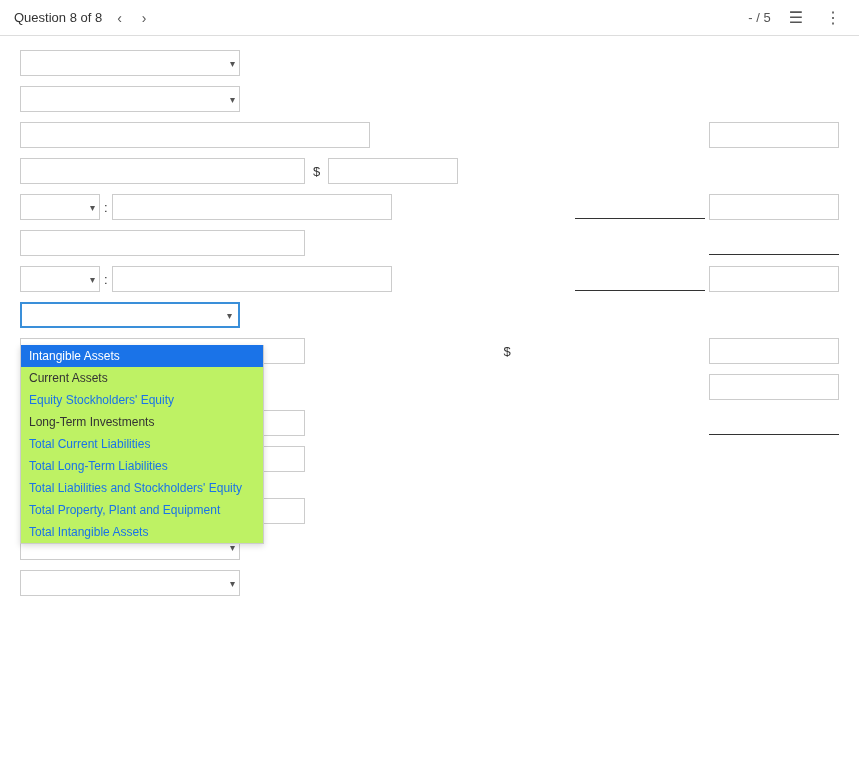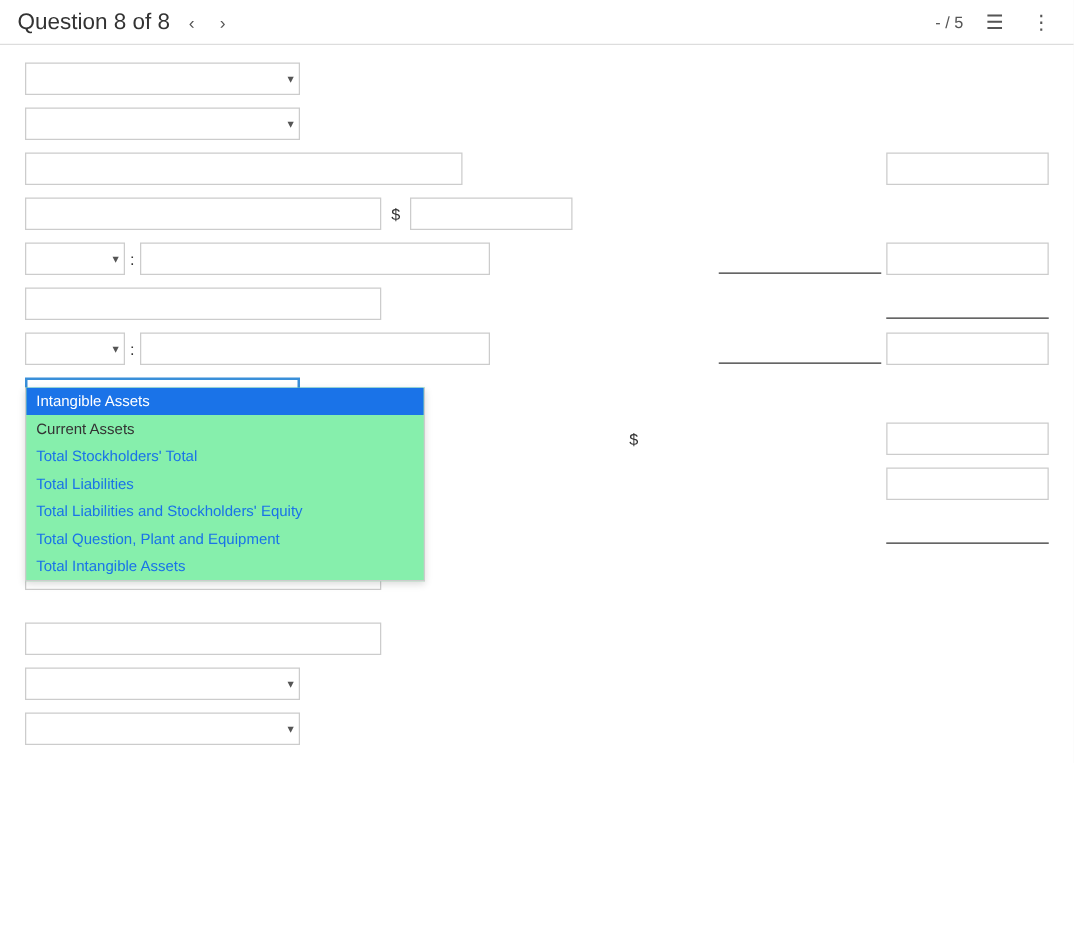--- a/index.html
+++ b/index.html
@@ -20,21 +20,21 @@
       height: 36px;
     }
 
     .top-bar-left {
       display: flex;
       align-items: center;
       gap: 10px;
     }
 
     .question-label {
-      font-size: 18px;
+      font-size: 13px;
       font-weight: 500;
       color: #333;
     }
 
     .nav-btn {
       background: none;
       border: none;
       cursor: pointer;
       color: #555;
       font-size: 14px;
@@ -152,24 +152,24 @@
       cursor: pointer;
     }
 
     .dropdown-trigger-arrow {
       font-size: 10px;
       color: #555;
     }
 
     .dropdown-list {
       position: absolute;
-      top: 8px;
+      top: 43px;
       left: 0;
-      width: 320px;
-      background: #86efac;
+      width: 244px;
+      background: #bef264;
       border: 1px solid #ccc;
       border-top: none;
       z-index: 100;
       box-shadow: 0 2px 6px rgba(0,0,0,0.15);
       max-height: 250px;
       overflow-y: auto;
     }
 
     .dropdown-item {
       padding: 4px 8px;
@@ -293,24 +293,26 @@
 
   <div class="form-row" style="position: relative;">
     <div class="dropdown-container">
       <div class="dropdown-trigger">
         <span class="dropdown-trigger-arrow">▾</span>
       </div>
       <div class="dropdown-list" id="dropdown-list">
 
       <div class="dropdown-item highlighted">Intangible Assets</div>
           <div class="dropdown-item">Current Assets</div>
-          <div class="dropdown-item blue-text">Total Stockholders' Total</div>
-          <div class="dropdown-item blue-text">Total Liabilities</div>
+          <div class="dropdown-item blue-text">Equity Stockholders' Equity</div>
+          <div class="dropdown-item">Long-Term Investments</div>
+          <div class="dropdown-item blue-text">Total Current Liabilities</div>
+          <div class="dropdown-item blue-text">Total Long-Term Liabilities</div>
           <div class="dropdown-item blue-text">Total Liabilities and Stockholders' Equity</div>
-          <div class="dropdown-item blue-text">Total Question, Plant and Equipment</div>
+          <div class="dropdown-item blue-text">Total Property, Plant and Equipment</div>
           <div class="dropdown-item blue-text">Total Intangible Assets</div>
         </div>
     </div>
   </div>
 
 
   <div class="form-row" style="justify-content: space-between;">
     <input type="text" class="input-field" style="width: 285px;">
     <span class="dollar-sign">$</span>
     <input type="text" class="input-field" style="width: 130px;">

